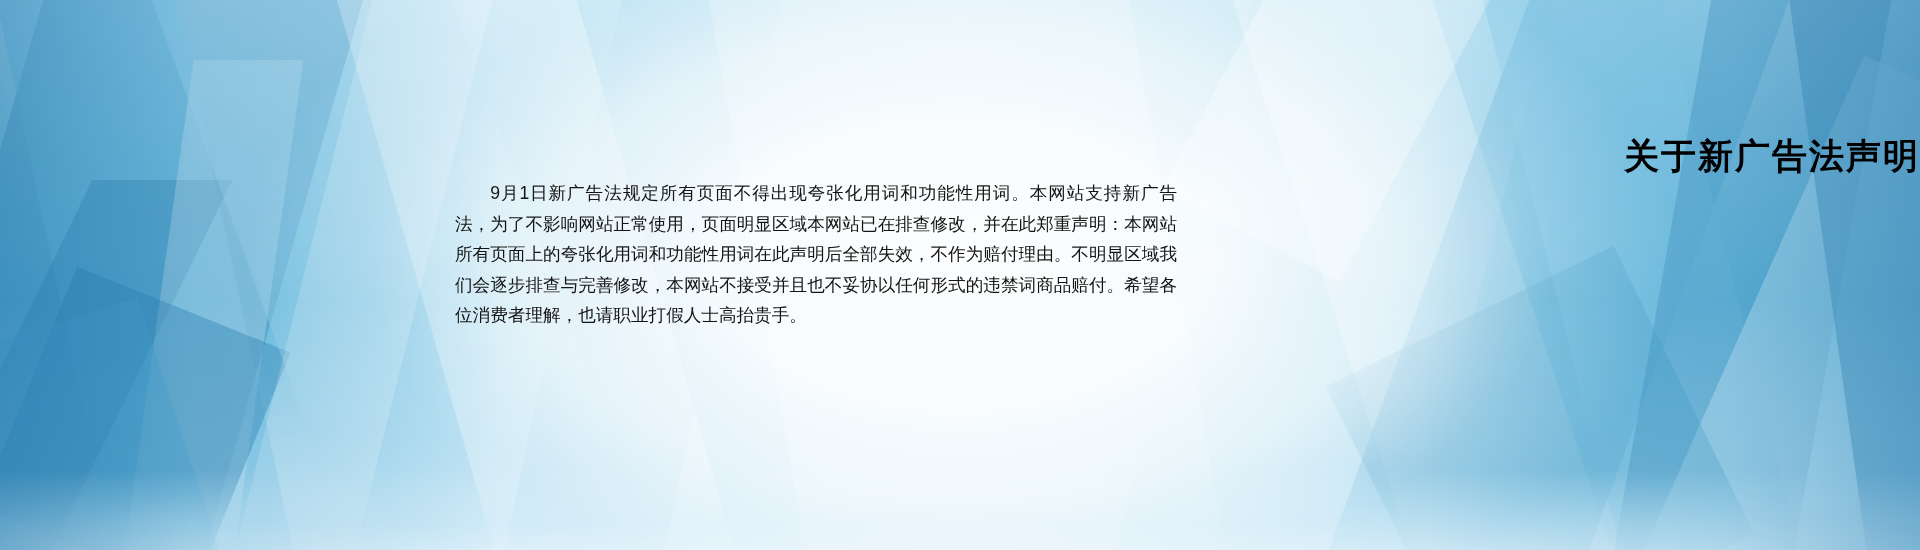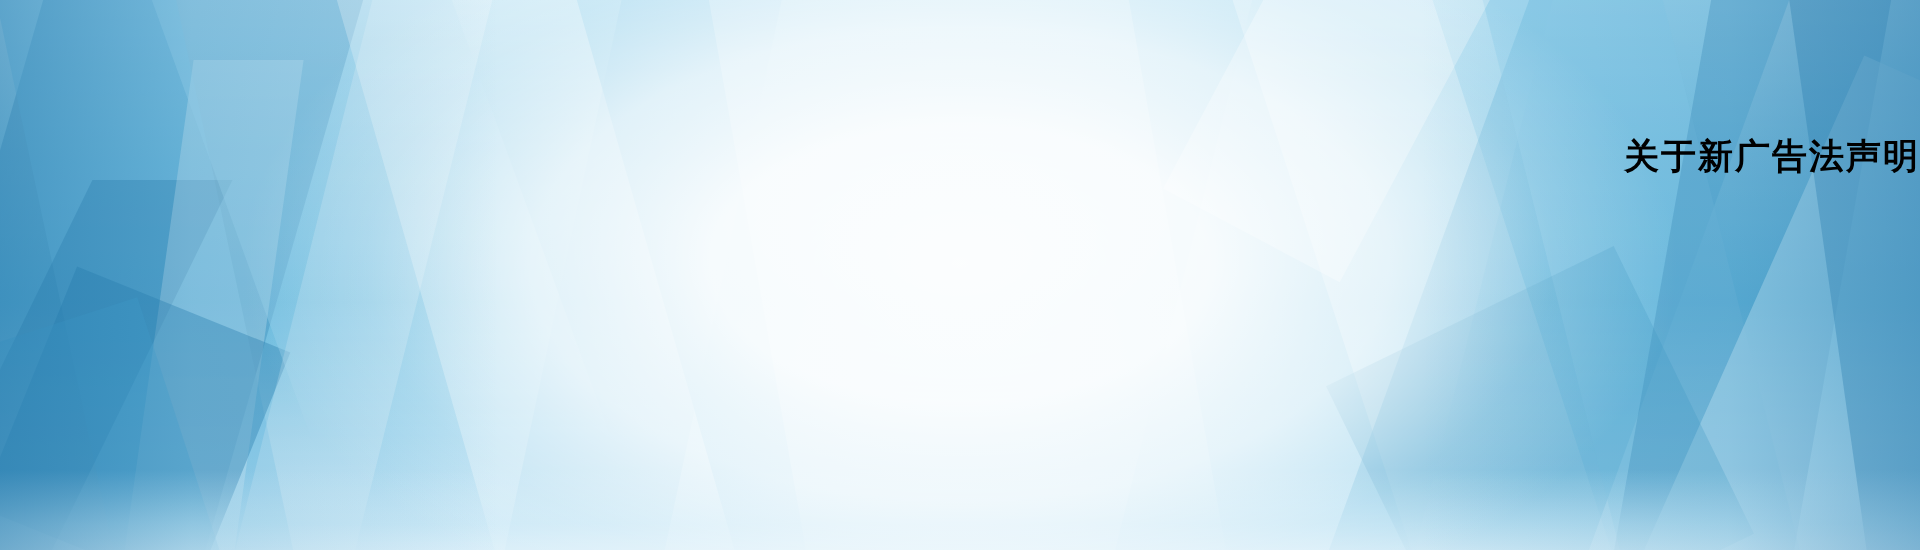--- a/index.html
+++ b/index.html
@@ -115,16 +115,17 @@
 
   <div class="shard" style="left:0; top:470px; width:1920px; height:90px; background:linear-gradient(180deg, rgba(255,255,255,0.0) 0%, rgba(205,234,247,0.65) 60%, rgba(226,242,250,0.85) 100%);"></div>
 
   <div class="bg-glow"></div>
   <div class="bg-vignette"></div>
 
   <div class="content">
     <div class="title">关于新广告法声明</div>
 
     <div class="body-wrap">
+      <p class="para first">9月1日新广告法规定所有页面不得出现夸张化用词和功能性用词。本网站支持新广告法，为了不影响网站正常使用，页面明显区域本网站已在排查修改，并在此郑重声明：本网站所有页面上的夸张化用词和功能性用词在此声明后全部失效，不作为赔付理由。不明显区域我们会逐步排查与完善修改，本网站不接受并且也不妥协以任何形式的违禁词商品赔付。希望各位消费者理解，也请职业打假人士高抬贵手。</p>
     </div>
   </div>
 
 </div>
 
 </body></html>

